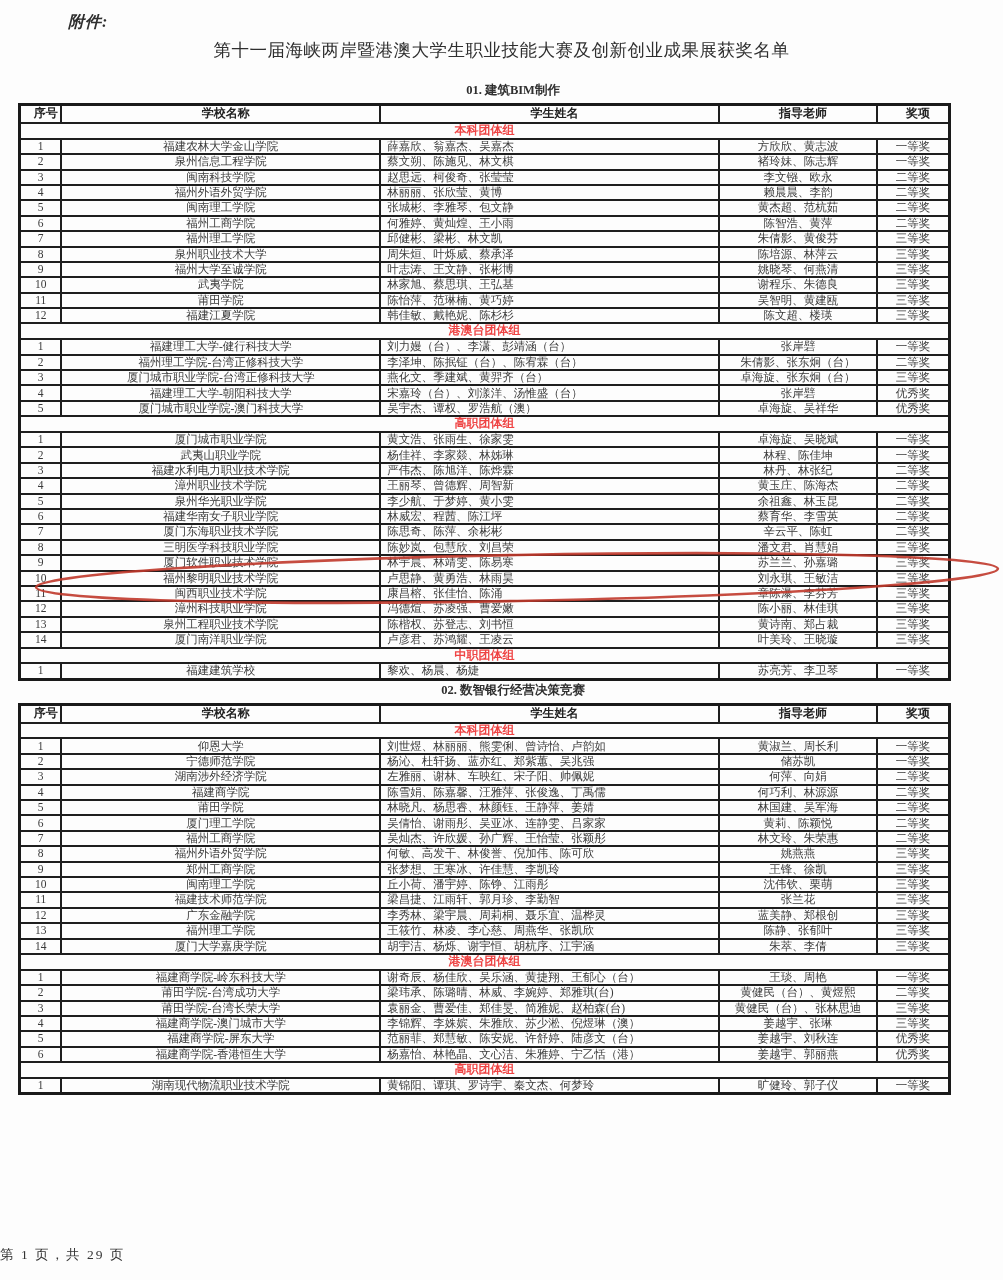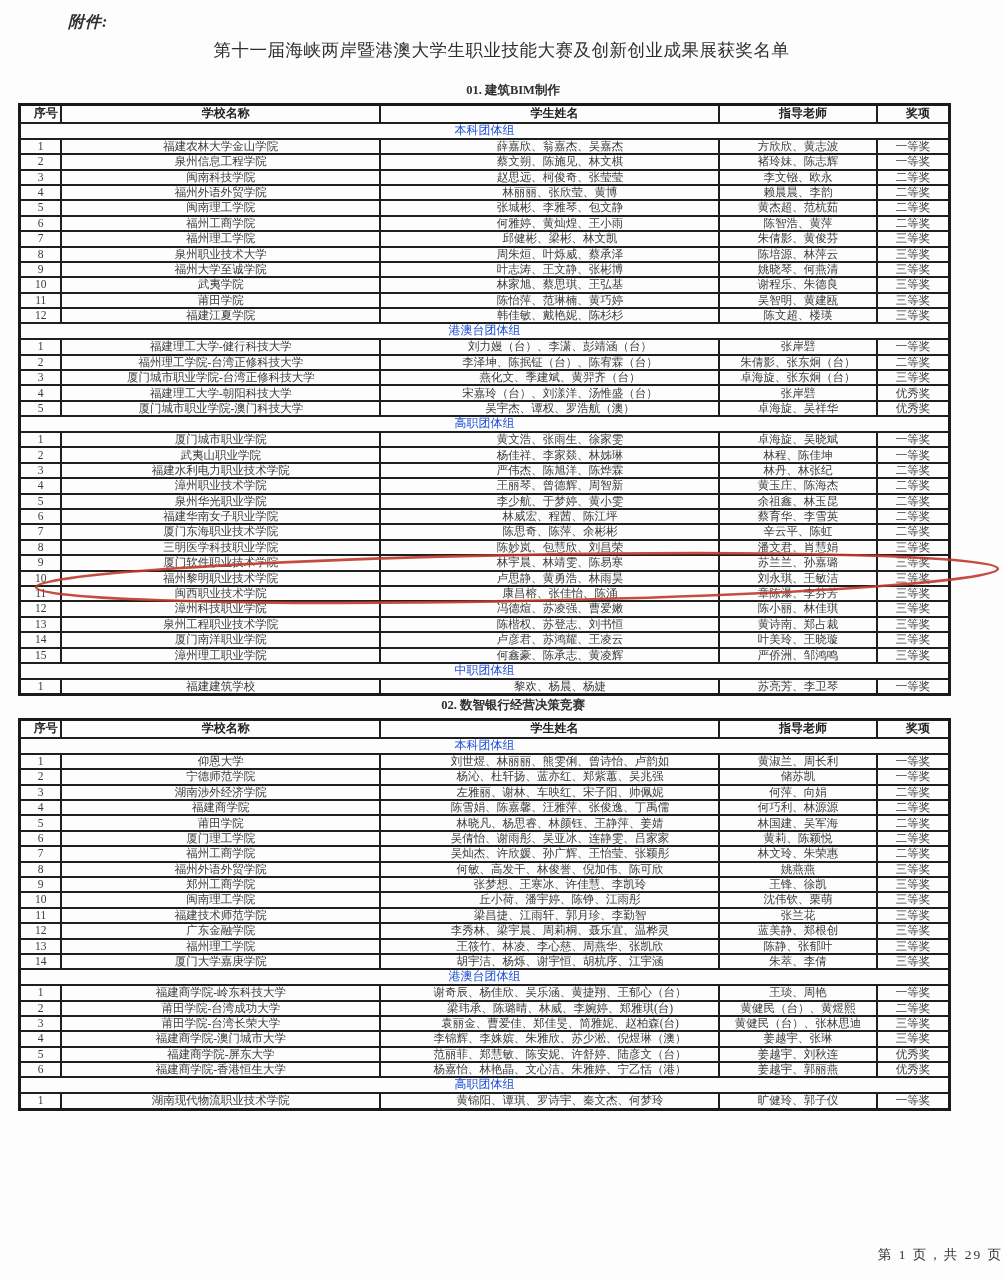--- a/index.html
+++ b/index.html
@@ -35,30 +35,30 @@
     font-size:11.5px;
     height:13.4px;
     padding:0 2px;
     text-align:center;
     white-space:nowrap;
     overflow:hidden;
     color:#3a3a3a;
     line-height:1.15;
   }
   table.awards tr.head td{font-weight:bold;color:#222;height:16px;font-size:12px;padding-left:12px;}
-  table.awards tr.group td{font-weight:normal;color:#1d4ed8;font-size:12px;}
-  table.awards td.students{text-align:center;padding-left:23px;}
+  table.awards tr.group td{font-weight:bold;color:#ef4444;font-size:12px;}
+  table.awards td.students{text-align:left;padding-left:6px;}
   .annotation-layer{
     position:absolute;left:0;top:0;width:100%;height:100%;
     pointer-events:none;
   }
   .ellipse-wrap{position:absolute;}
   .footer{
     position:absolute;bottom:16px;left:0;width:100%;
-    text-align:right;font-size:13.5px;color:#333;
+    text-align:left;font-size:13.5px;color:#333;
     letter-spacing:2px;
   }
 </style>
 </head>
 <body>
 
 <div class="page">
 
   <div class="attachment">附件:</div>
 
@@ -302,27 +302,20 @@
             <td>黄诗南、郑占裁</td>
             <td>三等奖</td>
           </tr>
           <tr>
             <td>14</td>
             <td>厦门南洋职业学院</td>
             <td class="students">卢彦君、苏鸿耀、王凌云</td>
             <td>叶美玲、王晓璇</td>
             <td>三等奖</td>
           </tr>
-          <tr>
-            <td>15</td>
-            <td>漳州理工职业学院</td>
-            <td class="students">何鑫豪、陈承志、黄凌辉</td>
-            <td>严侨洲、邹鸿鸣</td>
-            <td>三等奖</td>
-          </tr>
           <tr class="group">
             <td colspan="5">中职团体组</td>
           </tr>
           <tr>
             <td>1</td>
             <td>福建建筑学校</td>
             <td class="students">黎欢、杨晨、杨婕</td>
             <td>苏亮芳、李卫琴</td>
             <td>一等奖</td>
           </tr>

